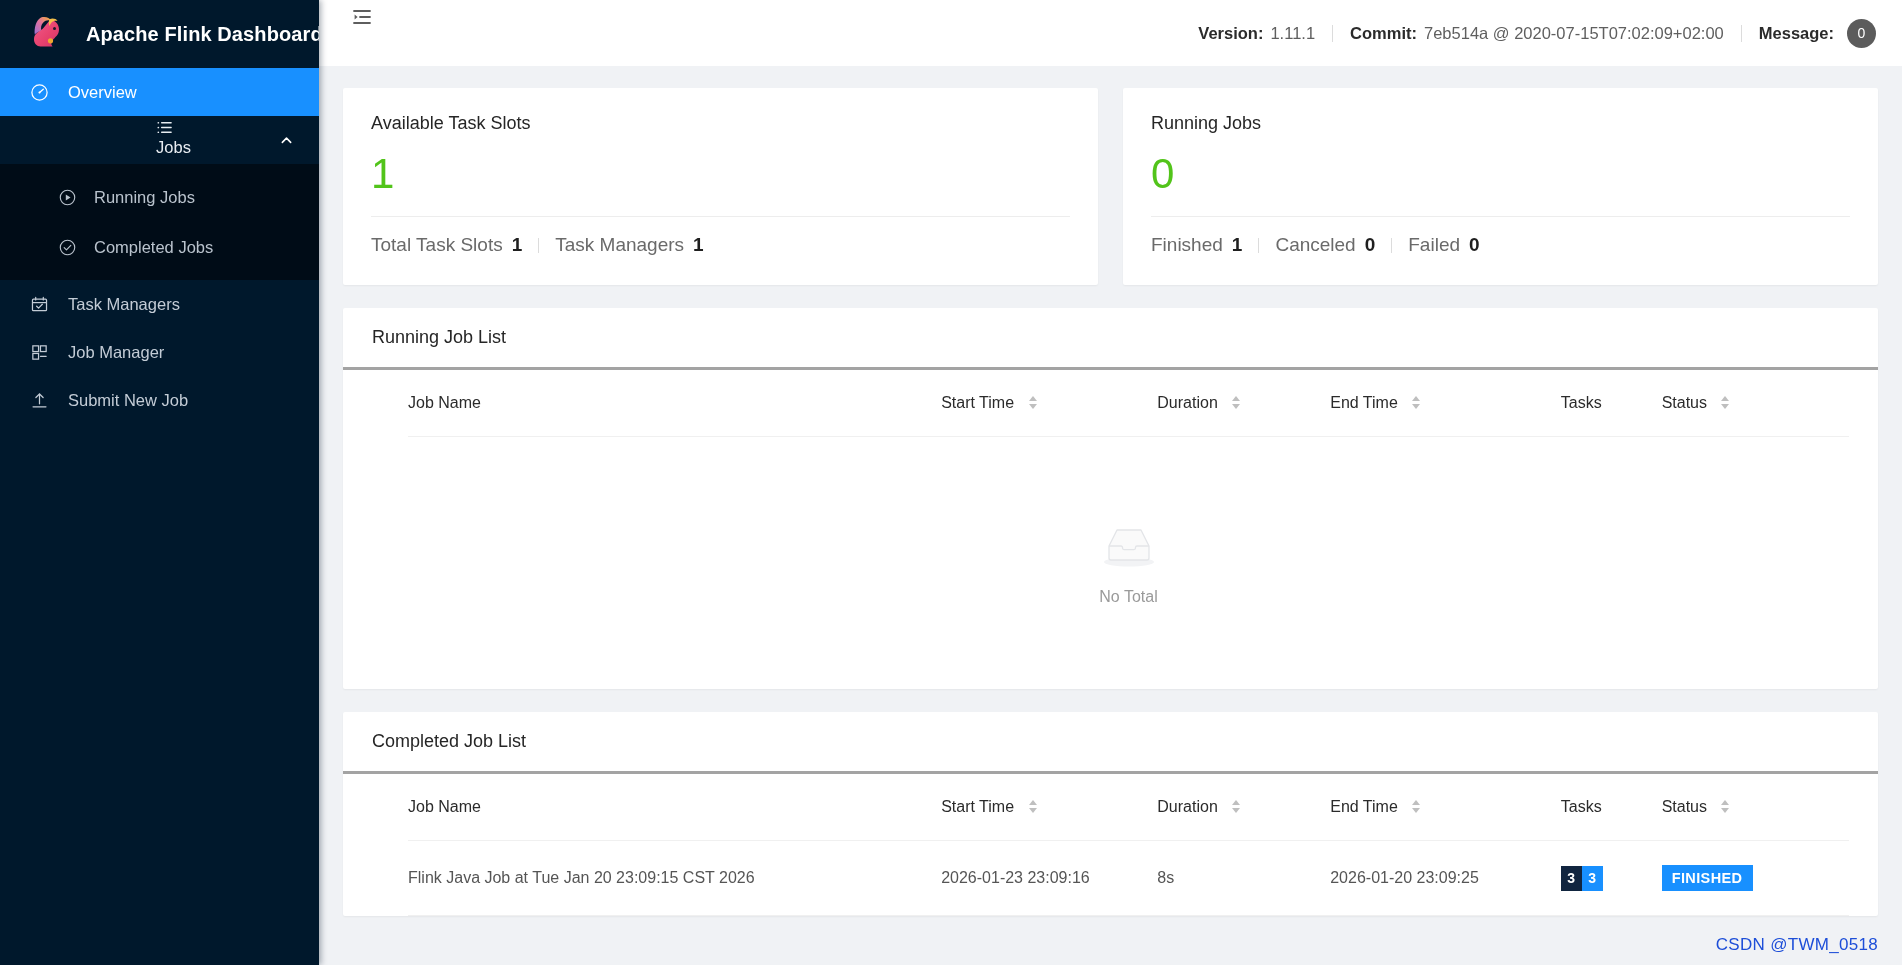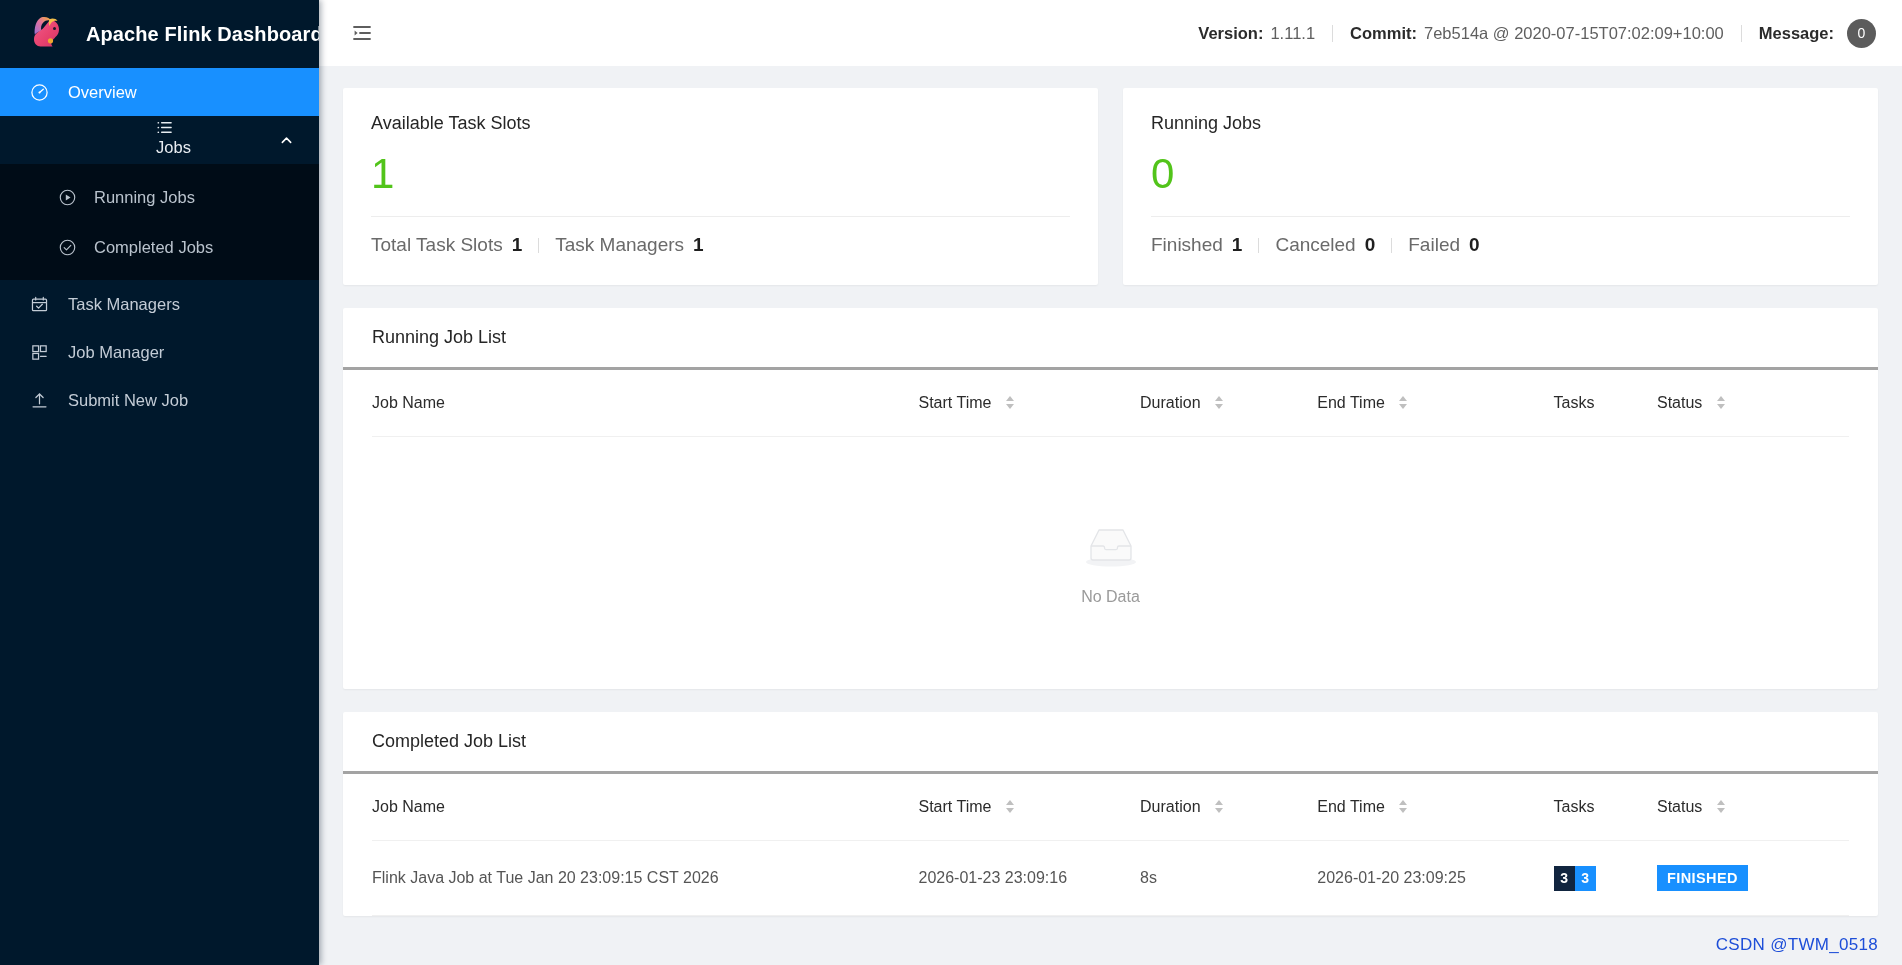--- a/index.html
+++ b/index.html
@@ -109,21 +109,20 @@
     background: #f0f2f5;
     display: flex;
     flex-direction: column;
     overflow: hidden;
     position: relative;
   }
   .topbar {
     height: 66px;
     background: #ffffff;
     display: flex;
-    align-items: center;
     padding: 0 26px 0 20px;
     flex: 0 0 66px;
   }
   .fold-btn {
     width: 34px;
     height: 34px;
     display: flex;
     align-items: center;
     justify-content: center;
     cursor: pointer;
@@ -216,21 +215,21 @@
   .list-card { width: 100%; }
   .list-card-head {
     height: 62px;
     display: flex;
     align-items: center;
     padding: 0 29px;
     font-size: 18px;
     color: #262626;
     border-bottom: 3px solid #a3a3a3;
   }
-  .table-wrap { padding: 0 29px; }
+  .table-wrap { padding: 0 29px; margin-left: 36px; }
   table { width: 100%; border-collapse: collapse; }
   thead th {
     text-align: left;
     font-size: 16px;
     font-weight: normal;
     color: #2b2b2b;
     padding: 24px 0 24px 0;
     border-bottom: 1px solid #f0f0f0;
     position: relative;
     white-space: nowrap;
@@ -447,21 +446,21 @@
           <path d="M3 5h16M9 11h10M3 17h16"></path>
           <path d="M6.6 11l-3 -2.4v4.8z" fill="#5e5e5e" stroke="none"></path>
         </svg>
       </span>
 
       <div class="topbar-right">
         <span class="tb-label">Version:</span>
         <span class="tb-value">1.11.1</span>
         <span class="tb-sep"></span>
         <span class="tb-label">Commit:</span>
-        <span class="tb-value">7eb514a @ 2020-07-15T07:02:09+10:00</span>
+        <span class="tb-value">7eb514a @ 2020-07-15T07:02:09+02:00</span>
         <span class="tb-sep"></span>
         <span class="tb-label">Message:</span>
         <span class="msg-badge">0</span>
       </div>
     </header>
 
     <div class="content">
 
       <div class="row">
 
@@ -546,21 +545,21 @@
             </thead>
           </table>
           <div class="empty-box">
             <span>
               <svg width="66" height="50" viewBox="0 0 66 50">
                 <ellipse cx="33" cy="42" rx="25" ry="4.5" fill="#f2f3f5"></ellipse>
                 <path d="M13 26 L21 10 H45 L53 26 V38 a2 2 0 0 1 -2 2 H15 a2 2 0 0 1 -2 -2 Z" fill="#fafafa" stroke="#e3e5e8" stroke-width="1.3" stroke-linejoin="round"></path>
                 <path d="M13 26 H25 a1.5 1.5 0 0 1 1.5 1.5 v.6 a1.5 1.5 0 0 0 1.5 1.5 h10 a1.5 1.5 0 0 0 1.5 -1.5 v-.6 a1.5 1.5 0 0 1 1.5 -1.5 H53" fill="none" stroke="#e3e5e8" stroke-width="1.3" stroke-linejoin="round"></path>
               </svg>
             </span>
-            <span class="empty-text">No Data</span>
+            <span class="empty-text">No Total</span>
           </div>
         </div>
       </div>
 
       <div class="card list-card">
         <div class="list-card-head">Completed Job List</div>
         <div class="table-wrap">
           <table>
             <thead>
               <tr>

